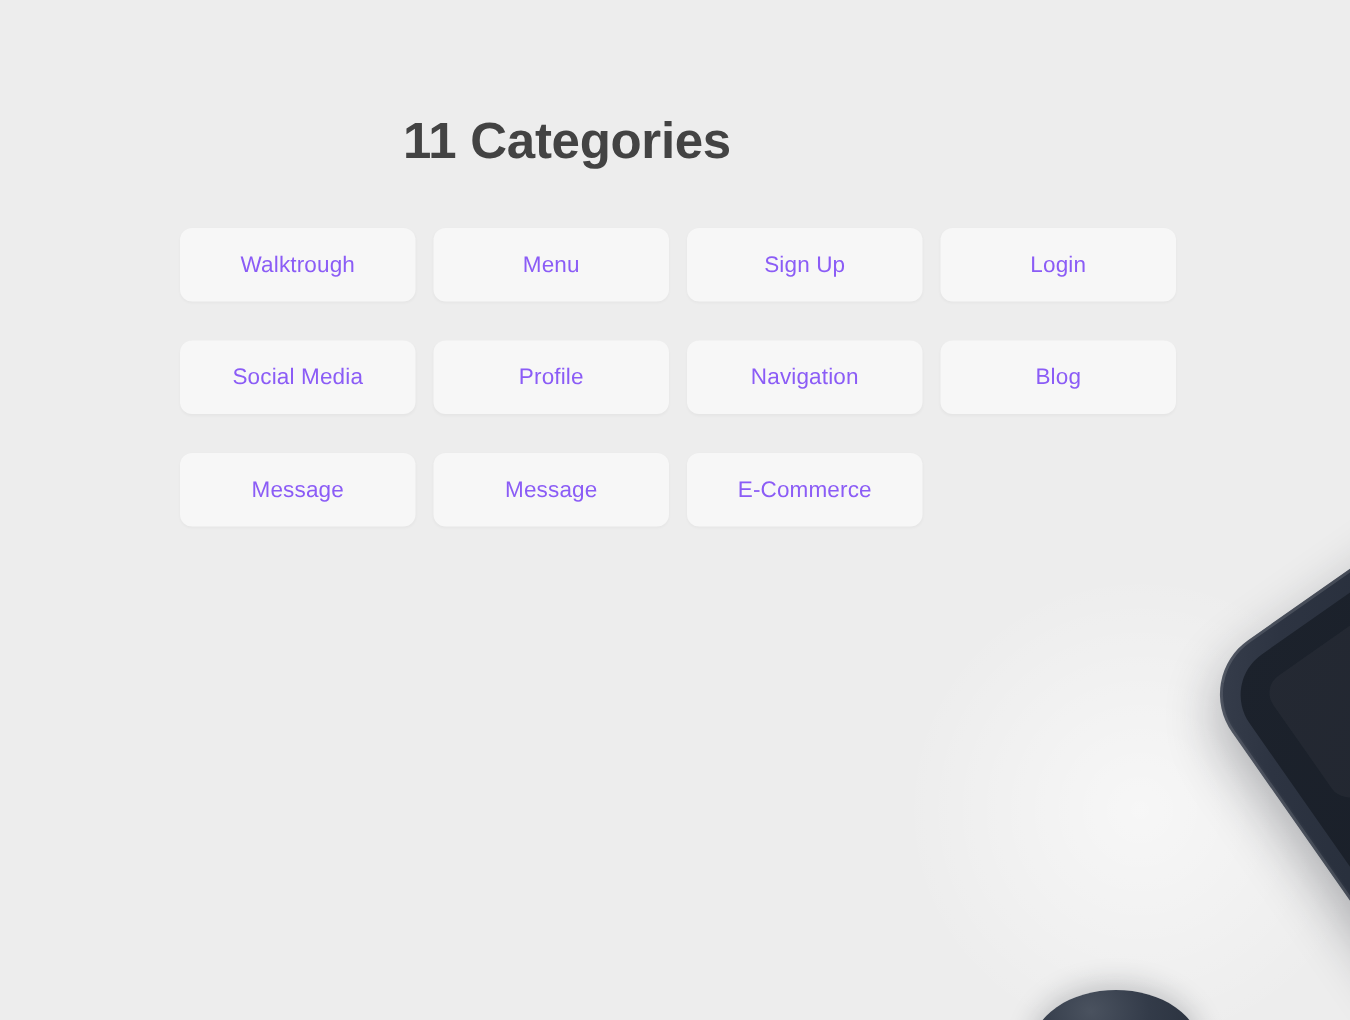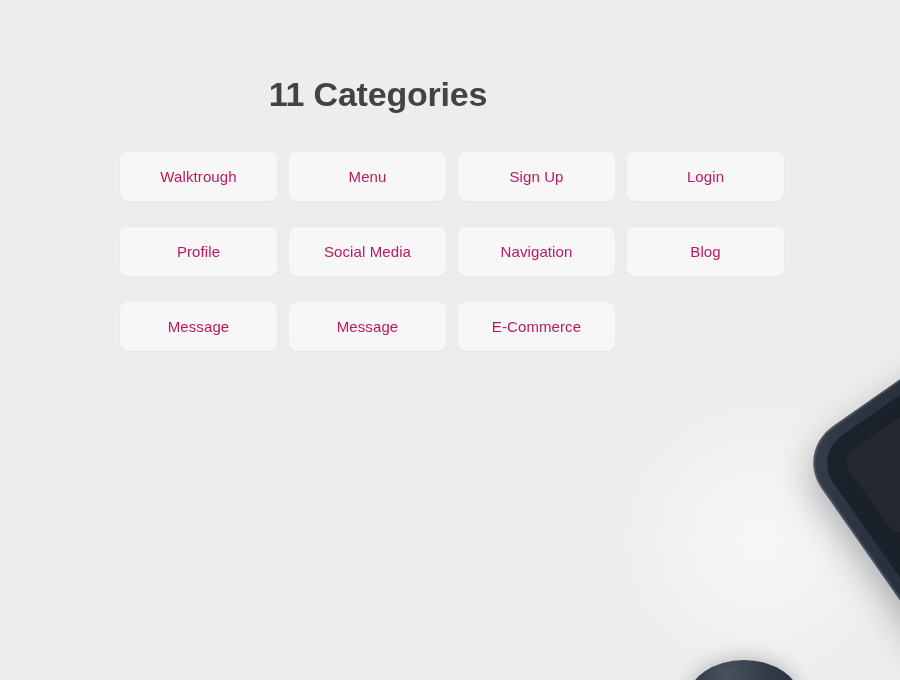--- a/index.html
+++ b/index.html
@@ -58,21 +58,21 @@
     display: flex;
     align-items: center;
     justify-content: center;
     box-shadow: 0 1px 2px rgba(0, 0, 0, 0.035);
     padding: 0;
   }
 
   .category-label {
     font-size: 15px;
     font-weight: normal;
-    color: #be185d;
+    color: #8b5cf6;
     letter-spacing: 0.1px;
     white-space: nowrap;
   }
 
   
   #device-mockup {
     position: absolute;
     left: 0;
     top: 0;
     width: 900px;
@@ -171,25 +171,25 @@
 
     <button class="category-button">
       <span class="category-label">Sign Up</span>
     </button>
 
     <button class="category-button">
       <span class="category-label">Login</span>
     </button>
 
     <button class="category-button">
+      <span class="category-label">Social Media</span>
+    </button>
+
+    <button class="category-button">
       <span class="category-label">Profile</span>
-    </button>
-
-    <button class="category-button">
-      <span class="category-label">Social Media</span>
     </button>
 
     <button class="category-button">
       <span class="category-label">Navigation</span>
     </button>
 
     <button class="category-button">
       <span class="category-label">Blog</span>
     </button>
 

